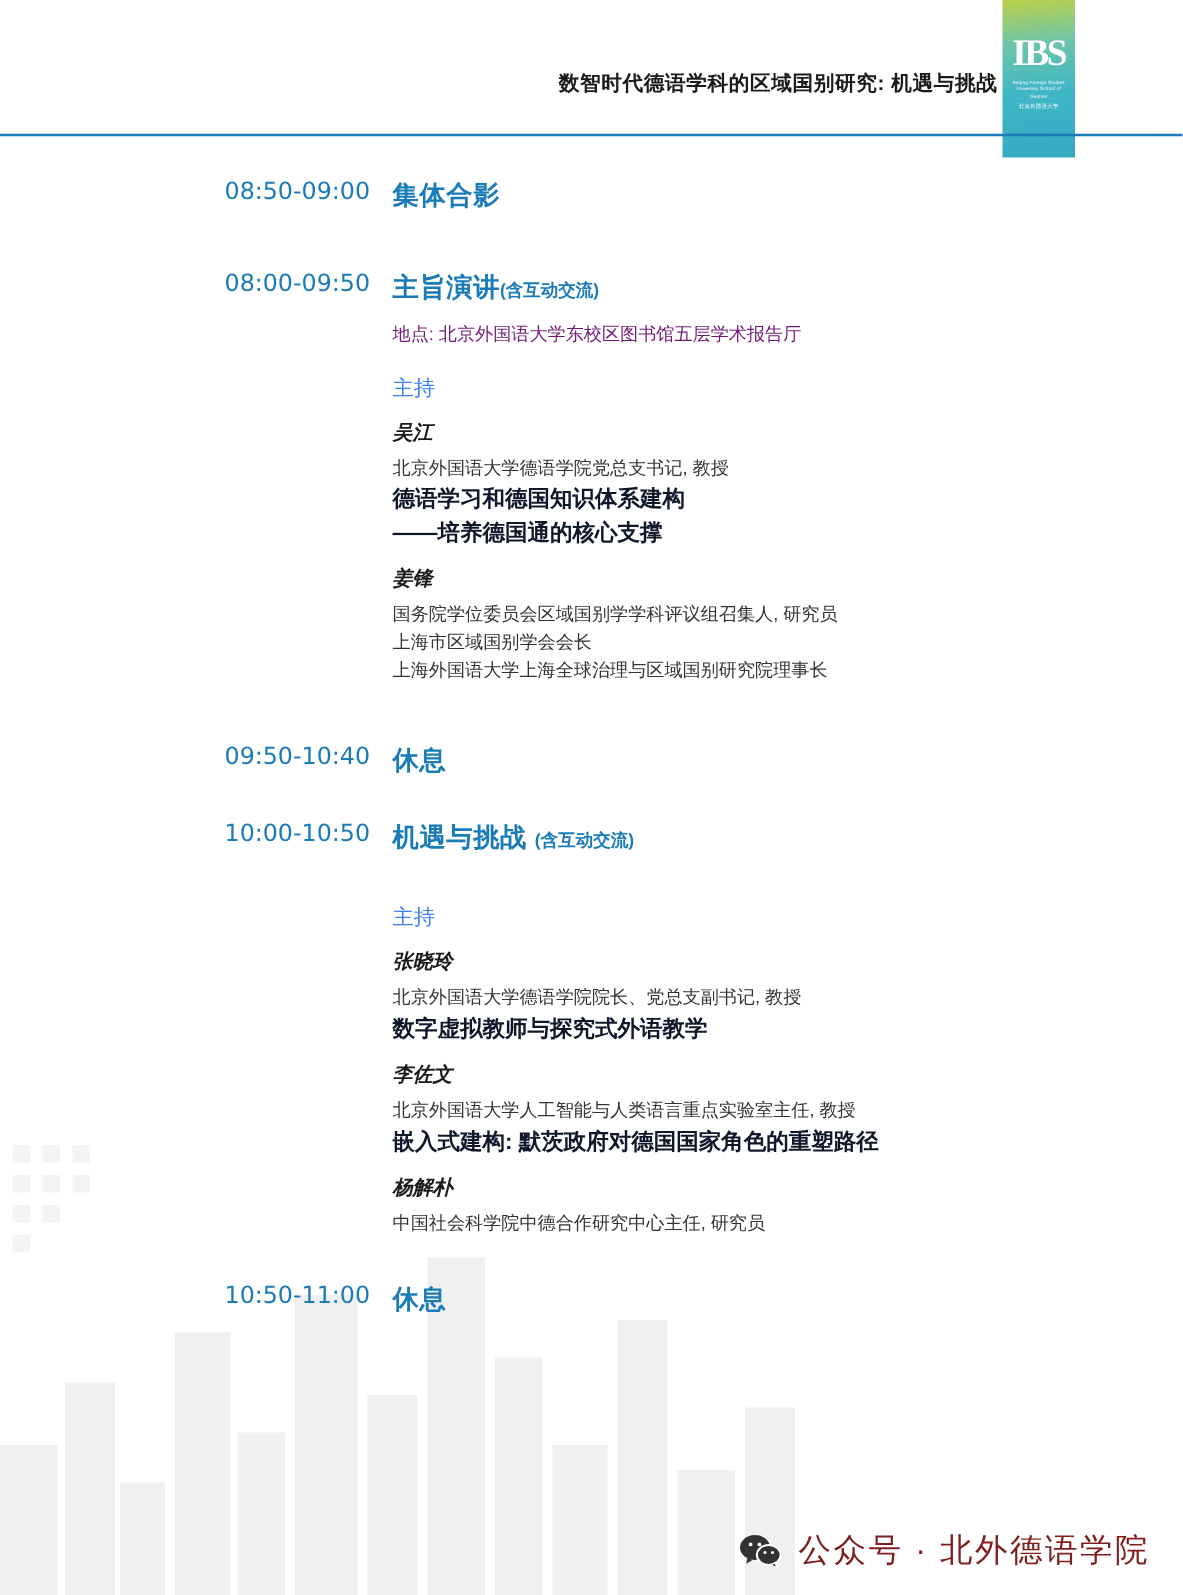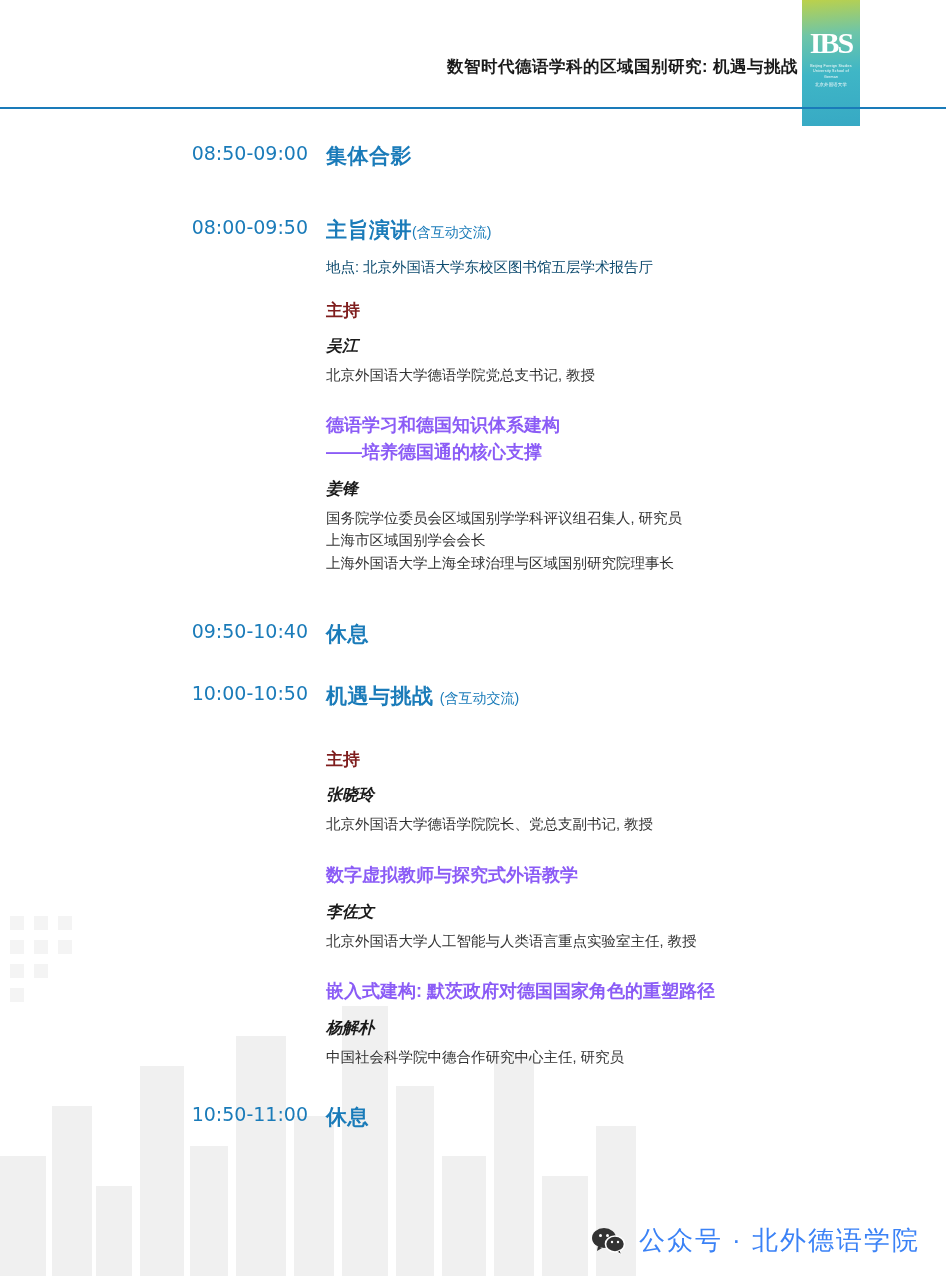--- a/index.html
+++ b/index.html
@@ -85,21 +85,21 @@
     left: 0;
     bottom: 0;
     width: 660px;
     height: 420px;
     pointer-events: none;
   }
 
   
   .schedule {
     position: absolute;
-    left: 16px;
+    left: 4px;
     top: 108px;
     width: 802px;
   }
   .row {
     position: relative;
     display: flex;
   }
   .time {
     width: 310px;
     text-align: right;
@@ -116,75 +116,74 @@
     padding-right: 52px;
   }
   .sess-title {
     color: #1a7bb9;
     font-size: 21px;
     font-weight: bold;
     letter-spacing: 0.5px;
   }
   .sess-title .note {
     font-size: 14px;
-    font-weight: normal;
+    font-weight: bold;
     letter-spacing: 0;
     text-align: center;
   }
   .venue {
     font-size: 14.5px;
-    color: #0c4a6e;
+    color: #701a75;
     margin-top: 14px;
   }
   .role {
-    color: #7f1d1d;
+    color: #3b82f6;
     font-size: 17px;
-    font-weight: bold;
+    font-weight: normal;
     margin-top: 22px;
   }
   .person {
     color: #1a1a1a;
     font-size: 16px;
     font-weight: bold;
     margin-top: 14px;
     font-style: italic;
   }
   .affil {
     color: #333333;
     font-size: 14.5px;
     margin-top: 7px;
     line-height: 1.55;
   }
   .talk {
-    color: #8b5cf6;
+    color: #0f172a;
     font-size: 18px;
     font-weight: bold;
     line-height: 1.45;
-    margin-top: 26px;
   }
   .spacer-md { height: 34px; }
   .spacer-lg { height: 46px; }
 
   
   .footer {
     position: absolute;
     right: 26px;
     bottom: 18px;
     display: flex;
     align-items: center;
     gap: 14px;
   }
   .wechat-icon {
     width: 34px;
     height: 30px;
     position: relative;
   }
   .footer-text {
     font-size: 26px;
-    color: #3b82f6;
+    color: #7f1d1d;
     letter-spacing: 2px;
     font-weight: 500;
   }
 </style>
 </head>
 <body>
 
 <svg class="skyline" viewBox="0 0 660 420" preserveAspectRatio="none">
   <g fill="#f0f0f0">
     <rect x="0" y="300" width="46" height="120"></rect>

